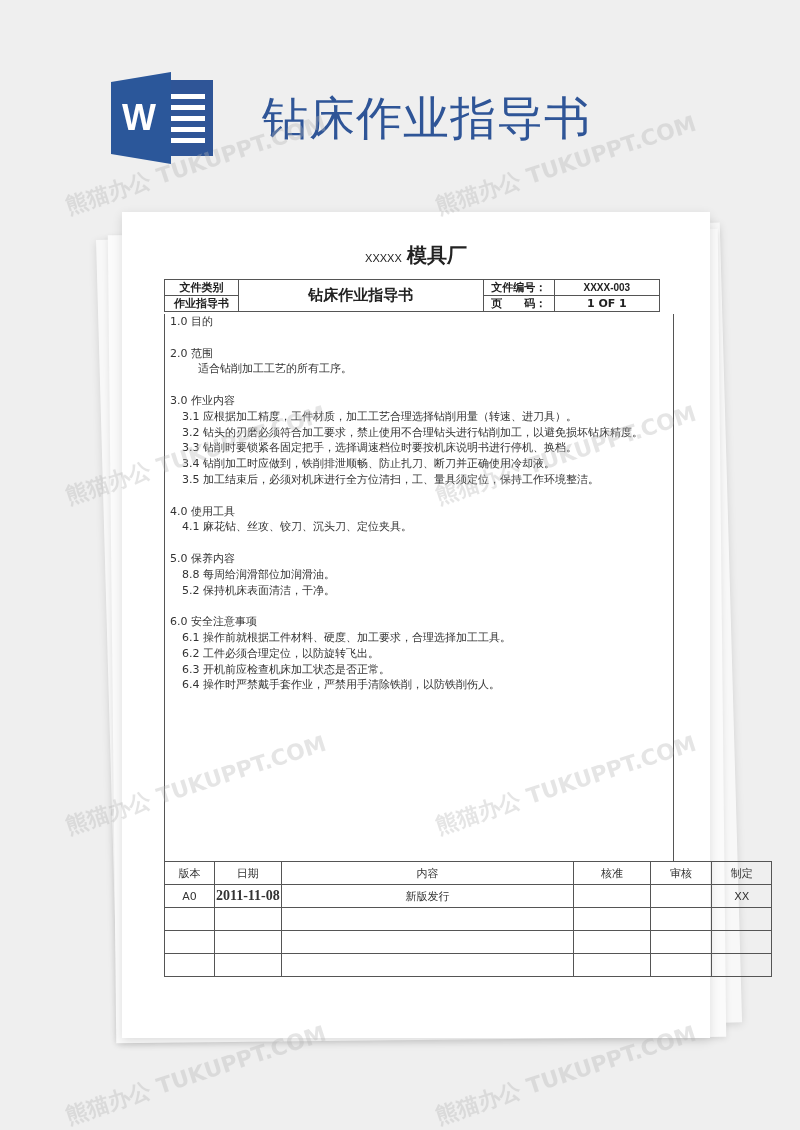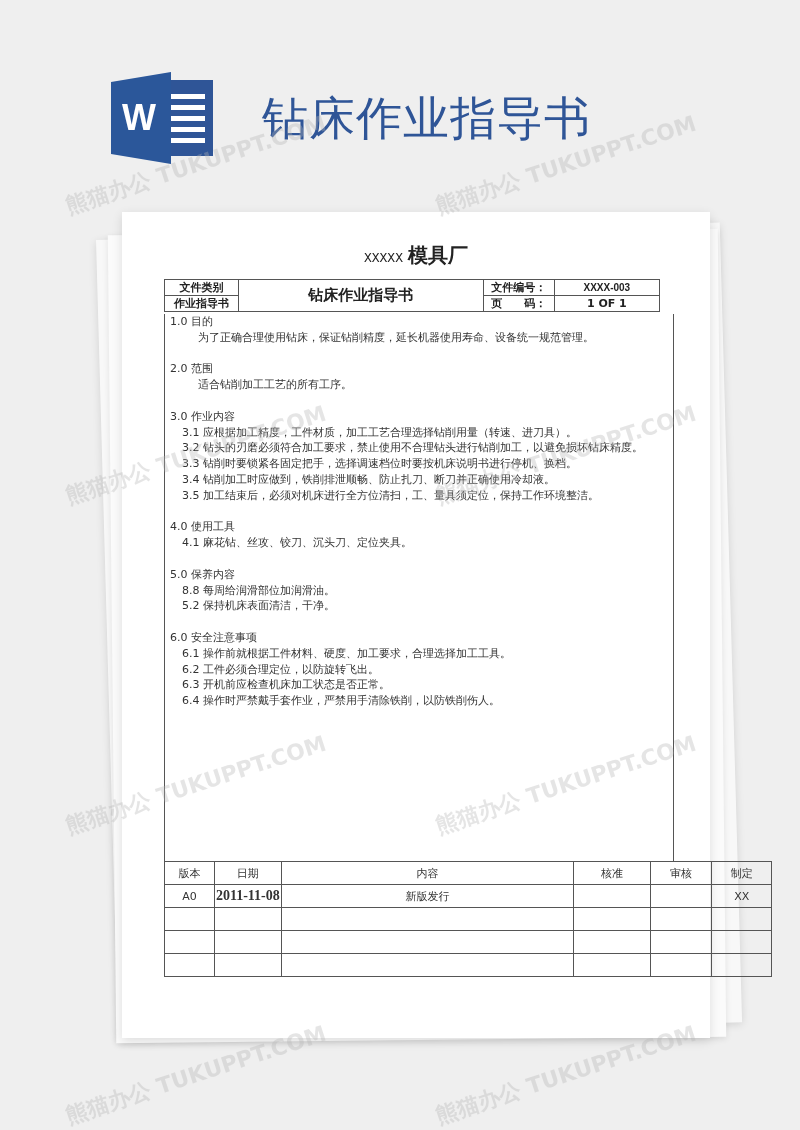--- a/index.html
+++ b/index.html
@@ -25,21 +25,21 @@
     background:#fbfbfb; transform:rotate(-0.6deg);
     box-shadow:0 2px 6px rgba(0,0,0,0.10);
   }
   .page {
     position:absolute; left:122px; top:212px; width:588px; height:826px;
     background:#fff; box-shadow:0 3px 10px rgba(0,0,0,0.12);
   }
   .doc-title {
     position:absolute; left:0; top:30px; width:588px; text-align:center;
   }
-  .doc-title .prefix { font-size:13px; font-family:Liberation Mono, monospace; }
+  .doc-title .prefix { font-size:11px; font-family:Liberation Sans, sans-serif; }
   .doc-title .name { font-size:20px; font-weight:bold;margin-top:29px; }
   table.header {
     position:absolute; left:42px; top:67px; width:496px;
     border-collapse:collapse; font-size:11px;
   }
   table.header td { border:1px solid #555; height:15px; padding:0 4px; text-align:center; font-weight:bold; }
   table.header td.big { font-size:15px; }
   table.header td.val { font-family:Liberation Sans, sans-serif; font-size:10px; }
   .content-box {
     position:absolute; left:42px; top:102px; width:508px; height:547px;
@@ -105,21 +105,20 @@
       <td>作业指导书</td>
       <td>页　　码：</td>
       <td>1 OF 1</td>
     </tr>
   </tbody>
     </table>
 
   <div class="content-box">
     <div class="sec">
       <div class="sec-title">1.0 目的</div>
-      <div class="body-text">为了正确合理使用钻床，保证钻削精度，延长机器使用寿命、设备统一规范管理。</div>
     </div>
     <div class="gap"></div>
     <div class="sec">
       <div class="sec-title">2.0 范围</div>
       <div class="body-text">适合钻削加工工艺的所有工序。</div>
     </div>
     <div class="gap"></div>
     <div class="sec">
       <div class="sec-title">3.0 作业内容</div>
       <div class="item">3.1  应根据加工精度，工件材质，加工工艺合理选择钻削用量（转速、进刀具）。</div>

